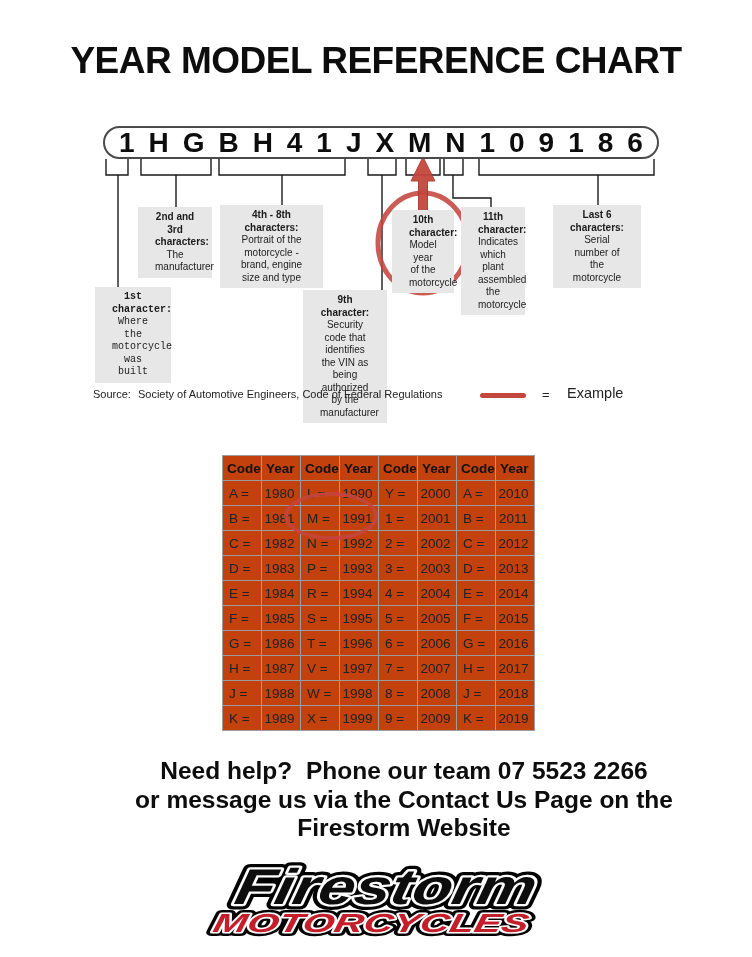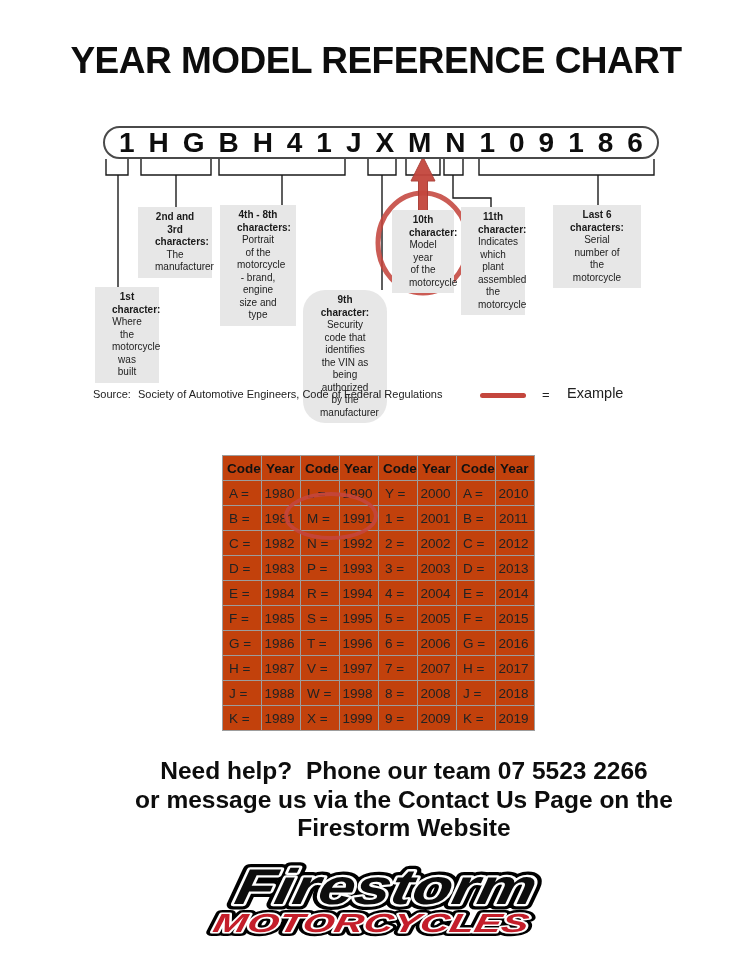--- a/index.html
+++ b/index.html
@@ -35,24 +35,24 @@
   .callout {
     position: absolute;
     background: #e7e7e7;
     text-align: center;
     font-size: 10px; line-height: 1.25;
     padding: 4px 17px;
     color: #222;
     box-sizing: border-box;
   }
   .co-title { font-weight: 700; color: #1a1a1a; }
-  #callout-1 { left: 95px;  top: 287px; width: 64px;  }
+  #callout-1 { left: 95px;  top: 287px; width: 76px; font-family: Liberation Mono, monospace;  }
   #callout-2 { left: 138px; top: 207px; width: 74px;  }
-  #callout-3 { left: 220px; top: 205px; width: 76px; }
-  #callout-4 { left: 303px; top: 290px; width: 84px; border-radius: 22px;  }
+  #callout-3 { left: 220px; top: 205px; width: 103px; }
+  #callout-4 { left: 303px; top: 290px; width: 84px;  }
   #callout-5 { left: 392px; top: 210px; width: 62px;  }
   #callout-6 { left: 461px; top: 207px; width: 64px;  }
   #callout-7 { left: 553px; top: 205px; width: 88px;  }
   
   #source-row { position: absolute; left: 93px; top: 388px; font-size: 11px; color: #222; }
   #source-label { margin-right: 7px; }
   #legend-line {
     position: absolute; left: 480px; top: 393px; width: 46px; height: 5px;
     background: #c4463d; border-radius: 3px;
   }

